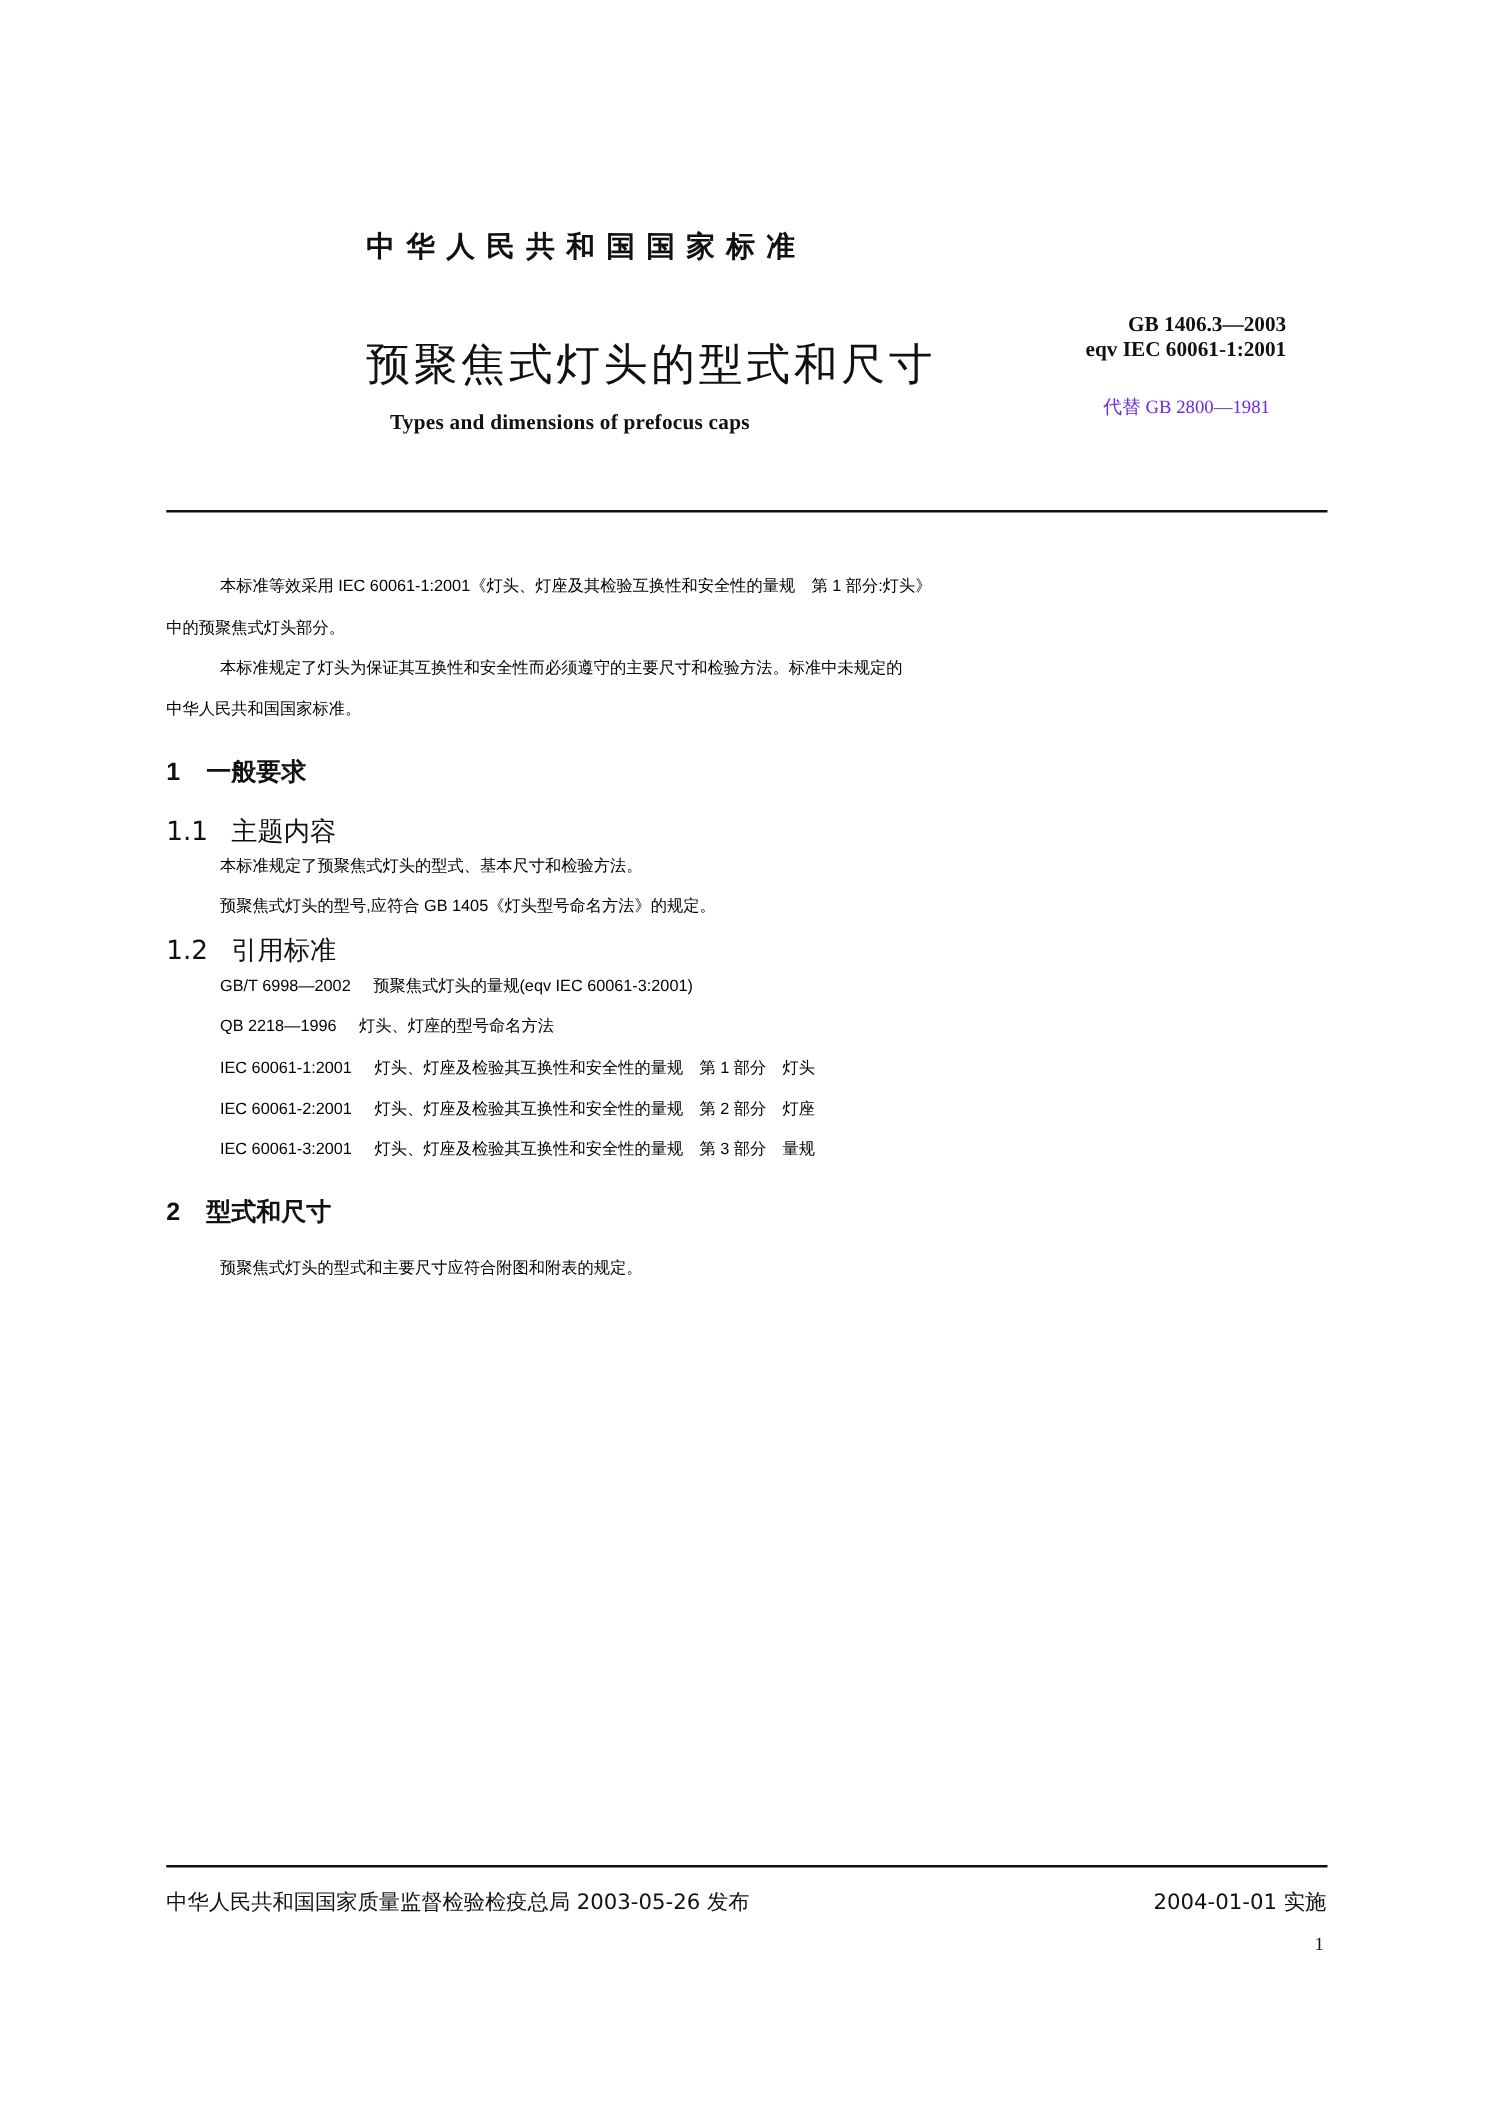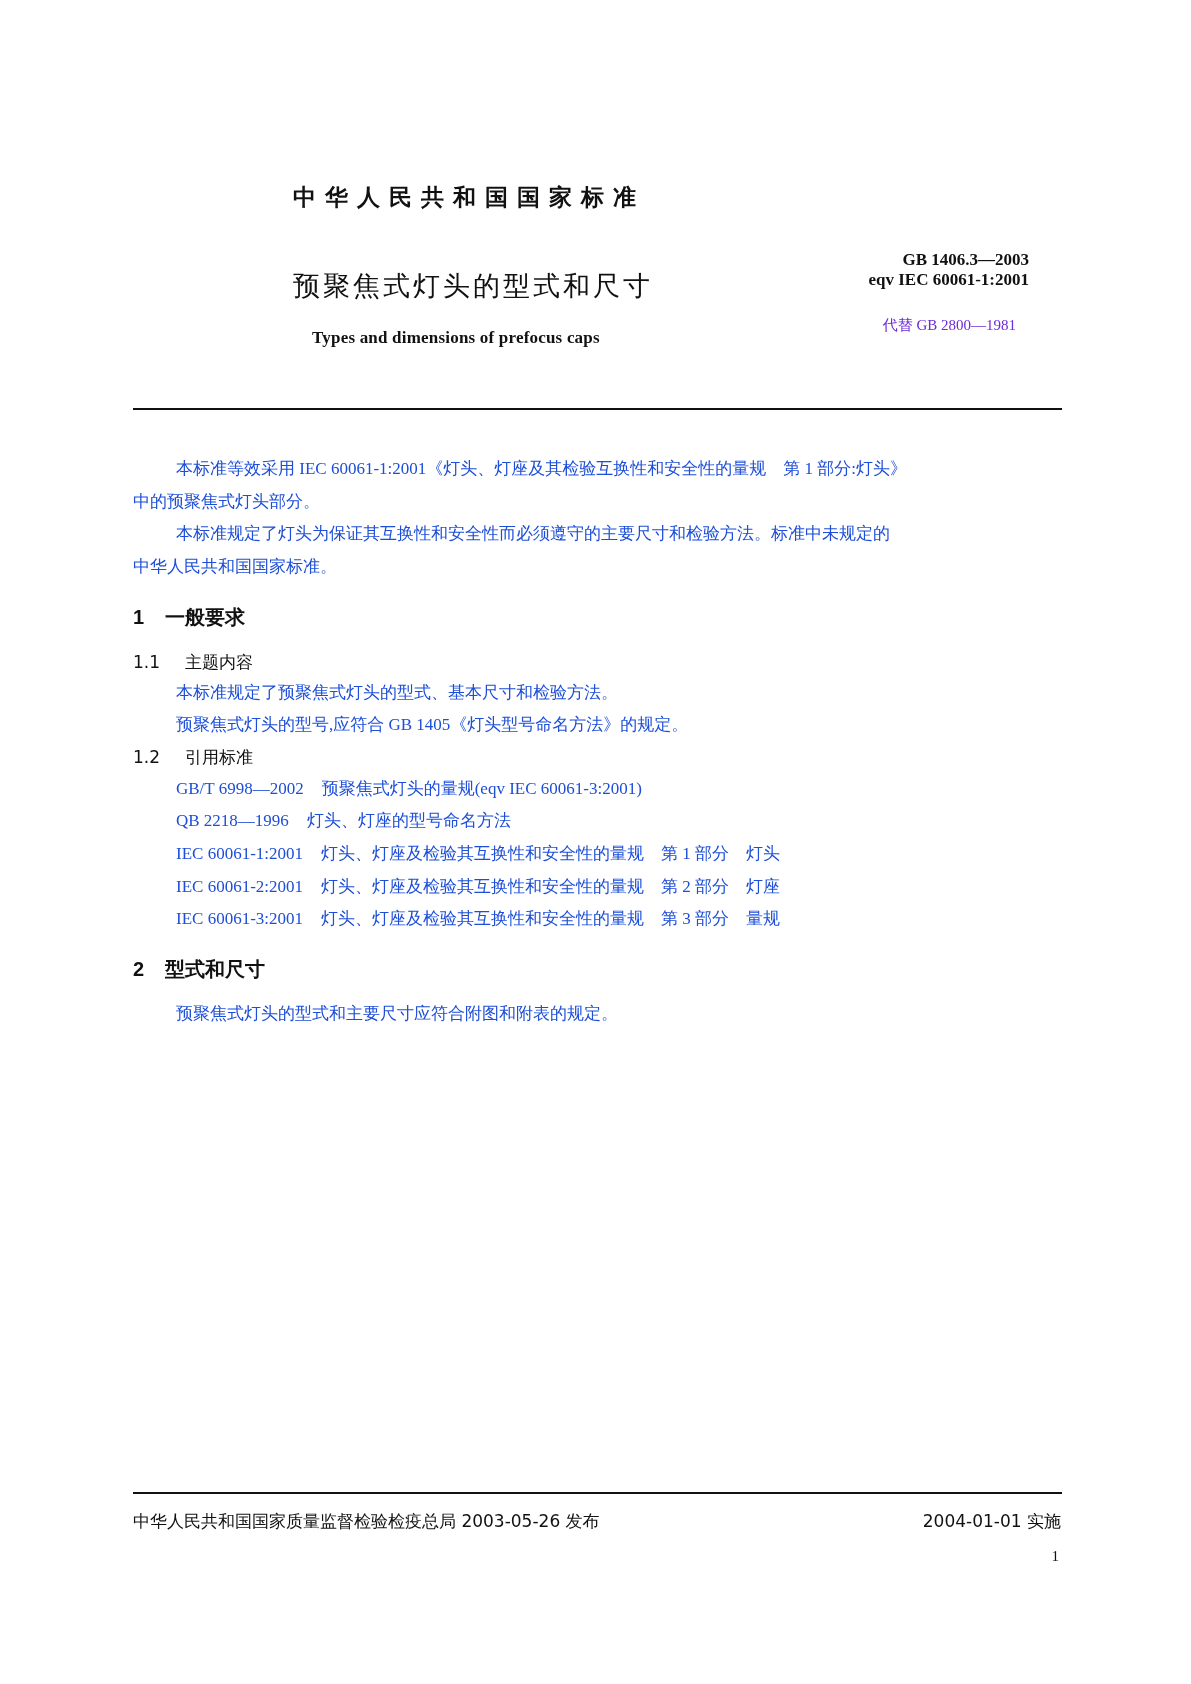--- a/index.html
+++ b/index.html
@@ -1,31 +1,31 @@
 <!DOCTYPE html>
 <html><head>
 <meta charset="utf-8">
 <style>
   html, body { margin: 0; padding: 0; background: #ffffff; }
   body { width: 1191px; height: 1684px; position: relative; overflow: hidden; color: #111; font-family: "DejaVu Serif", "Liberation Serif", serif; }
   .abs { position: absolute; white-space: nowrap; }
   .sans { font-family: "DejaVu Sans", "Liberation Sans", sans-serif; }
   .serif { font-family: "DejaVu Serif", "Liberation Serif", serif; }
   .national-std { left: 293px; top: 182px; font-size: 23px; letter-spacing: 9px; font-weight: bold; }
-  .cn-title { left: 293px; top: 268px; font-size: 27px; letter-spacing: 3px; }
+  .cn-title { left: 293px; top: 268px; font-size: 35px; letter-spacing: 3px; }
   .en-title { left: 312px; top: 328px; font-size: 17px; font-weight: bold; font-family: "Liberation Serif", serif; letter-spacing: 0.2px; }
   .std-block { right: 162px; top: 250px; text-align: right; }
   .std-code { font-size: 17px; font-weight: bold; line-height: 20px; font-family: "Liberation Serif", serif; }
   .std-eqv { font-size: 17px; font-weight: bold; line-height: 20px; font-family: "Liberation Serif", serif; }
   .std-replace { position: absolute; right: 175px; top: 316px; font-size: 15px; color: #6d28d9; font-family: "Liberation Serif", serif; }
   .rule-top { position: absolute; left: 133px; width: 929px; top: 408px; height: 2px; background: #111; }
   .rule-bottom { position: absolute; left: 133px; width: 929px; top: 1492px; height: 2px; background: #111; }
-  .para { font-size: 17px; line-height: 20px; color: #1d4ed8; font-family: Liberation Serif, serif; }
+  .para { font-size: 13px; line-height: 20px; color: #000000; font-family: Liberation Sans, sans-serif; }
   .h1 { font-size: 20px; font-weight: bold; font-family: Liberation Sans, sans-serif; }
-  .h2 { font-size: 17px; font-family: "DejaVu Sans", "Liberation Sans", sans-serif; }
+  .h2 { font-size: 21px; font-family: "DejaVu Sans", "Liberation Sans", sans-serif; }
   .num { display: inline-block; }
   .footer-left { left: 133px; top: 1510px; font-size: 17px; font-family: "DejaVu Sans", "Liberation Sans", sans-serif; }
   .footer-right { right: 130px; top: 1510px; font-size: 17px; font-family: "DejaVu Sans", "Liberation Sans", sans-serif; margin-left: 19px; }
   .page-num { right: 132px; top: 1548px; font-size: 15px; font-family: "Liberation Serif", serif; }
 </style>
 </head>
 <body>
 
 <div class="abs sans national-std">中华人民共和国国家标准</div>
 <div class="abs sans cn-title">预聚焦式灯头的型式和尺寸</div>

